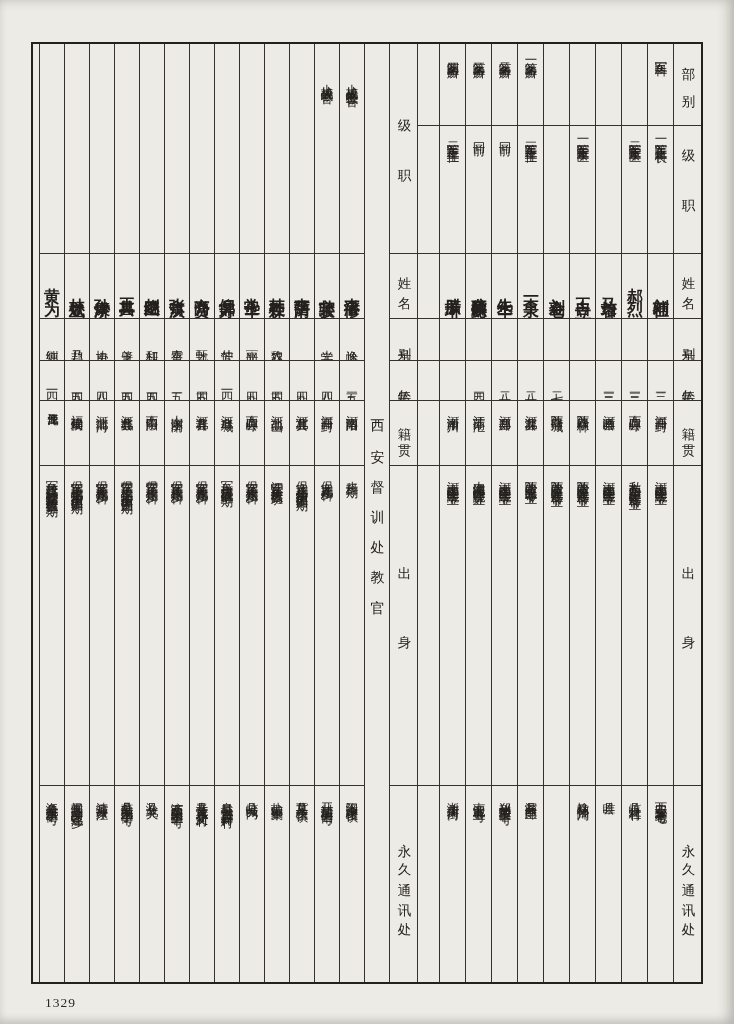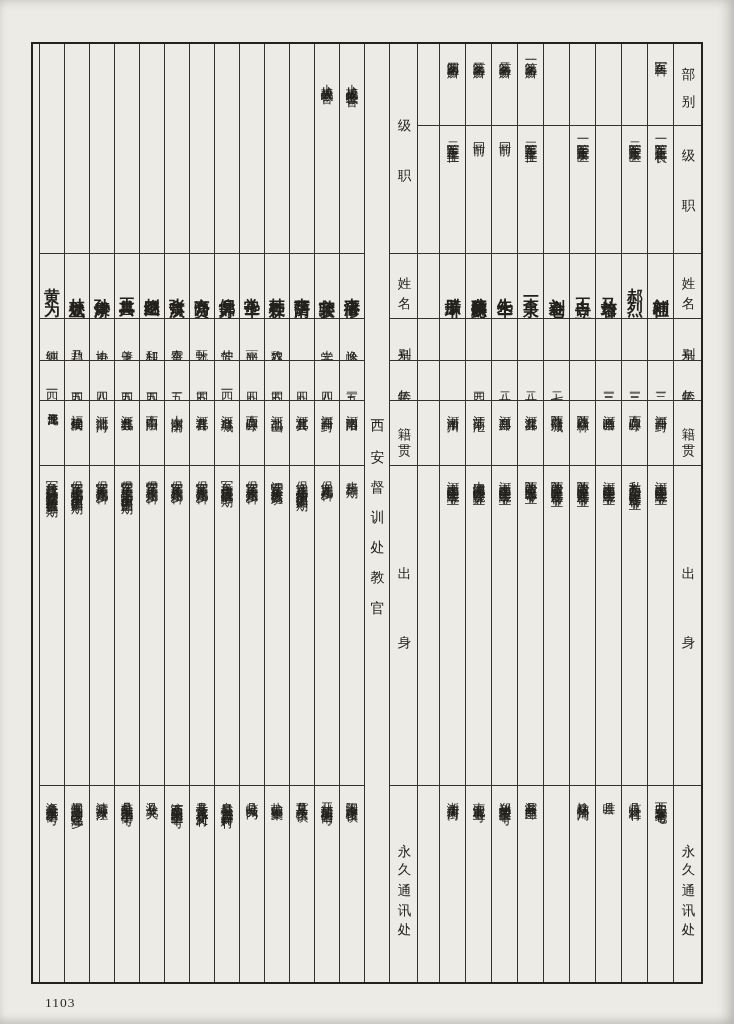--- a/index.html
+++ b/index.html
@@ -280,14 +280,14 @@
       <div class="col" style="width: 25px;">
         <div class="cell c-jizhi merged" style="height: 209px;"></div>
         <div class="cell c-name sp2" style="height: 65px;">黄为</div>
         <div class="cell c-biehao" style="height: 42px;">纯则</div>
         <div class="cell c-age" style="height: 40px;">四一</div>
         <div class="cell c-jiguan small" style="height: 65px;">黑龙江海伦</div>
         <div class="cell c-chushen" style="height: 320px;">军校武汉分校一期骑科军校骑教班二期</div>
         <div class="cell c-address" style="height: 193px;">海伦县东大街甲一号</div>
       </div>
     </div>
-  <div class="page-number">1103</div>
+  <div class="page-number">1329</div>
 </div>
 
 </body></html>

